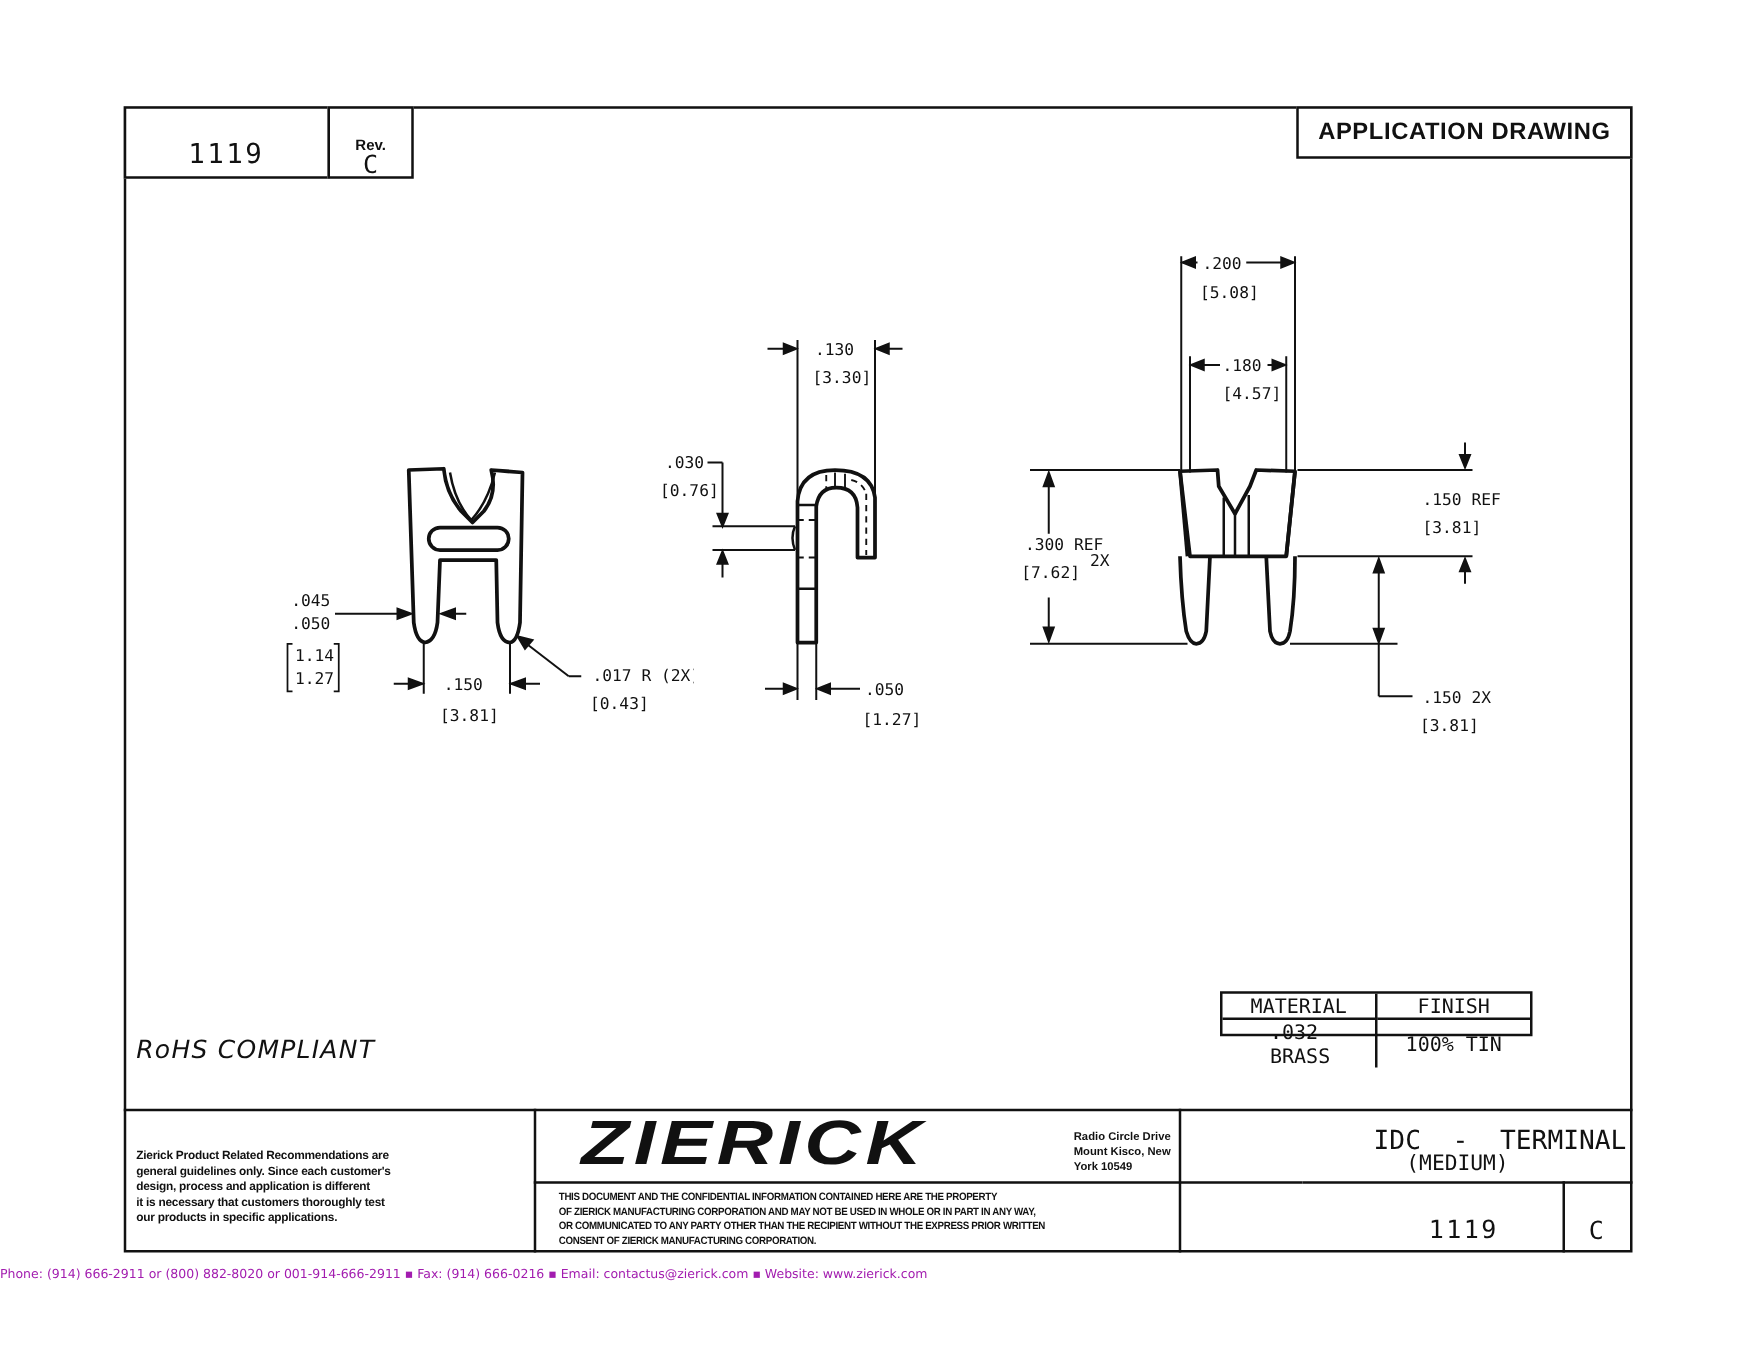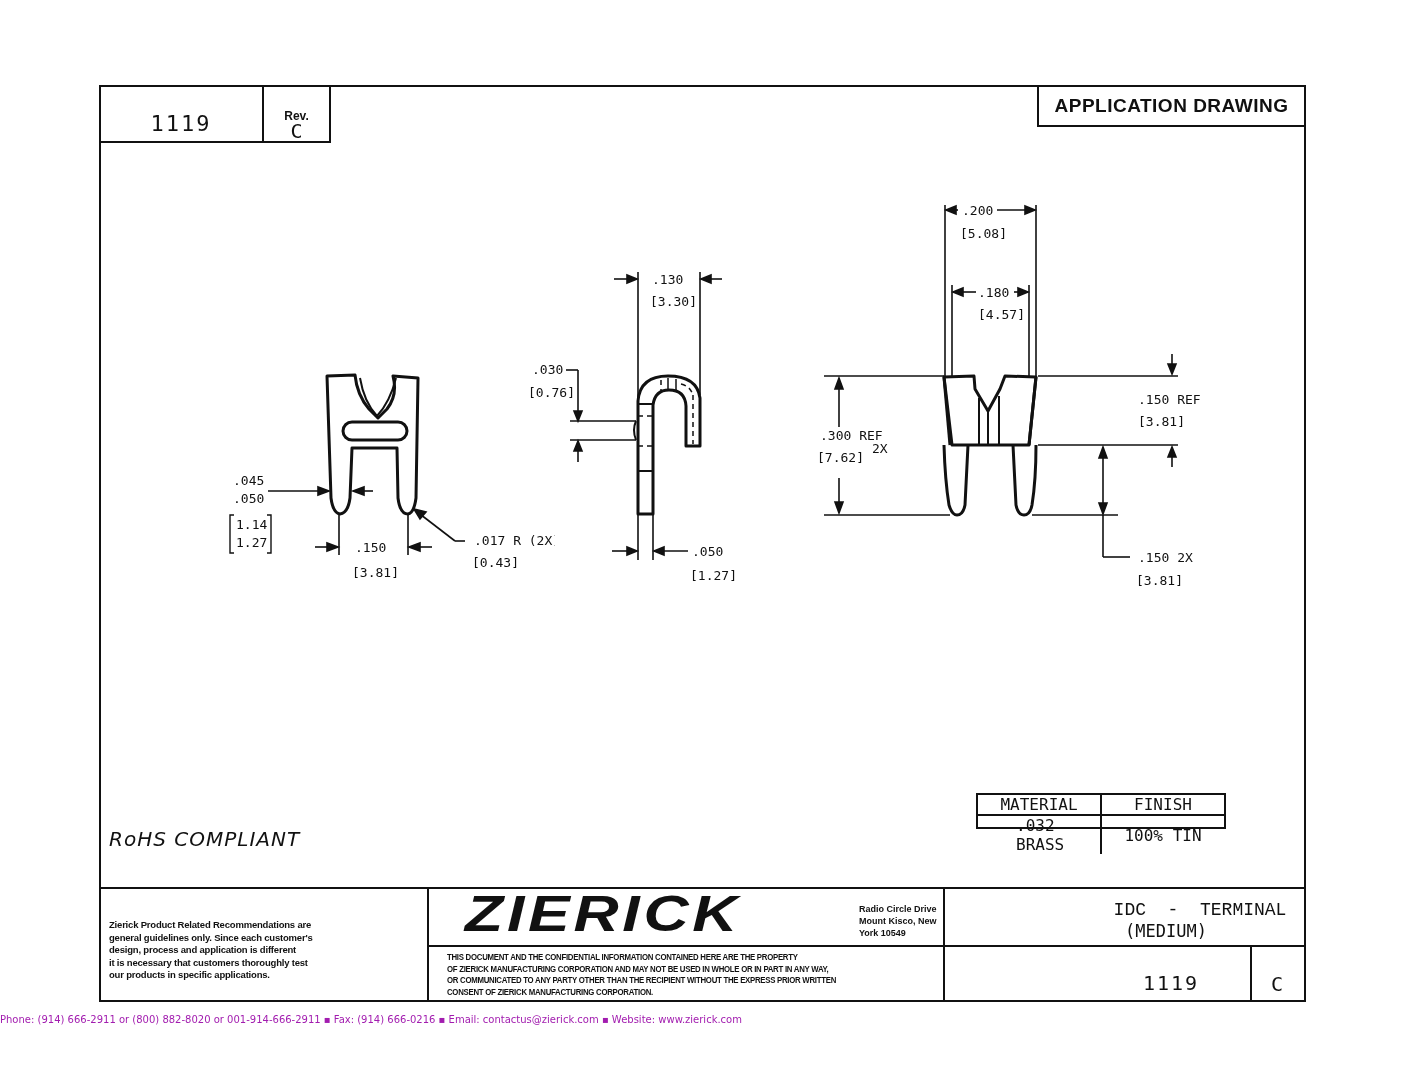--- a/index.html
+++ b/index.html
@@ -223,21 +223,21 @@
   <div class="abs" style="left:0;top:58px;width:615px;border-top:2px solid #111;"></div>
   <div class="abs" style="left:20px;top:65px;font-family:'Liberation Sans',sans-serif;font-weight:bold;font-size:8.5px;line-height:11.5px;letter-spacing:-0.3px;transform:scaleX(0.92);transform-origin:left top;">
     <div>THIS DOCUMENT AND THE CONFIDENTIAL INFORMATION CONTAINED HERE ARE THE PROPERTY</div>
     <div>OF ZIERICK MANUFACTURING CORPORATION AND MAY NOT BE USED IN WHOLE OR IN PART IN ANY WAY,</div>
     <div>OR COMMUNICATED TO ANY PARTY OTHER THAN THE RECIPIENT WITHOUT THE EXPRESS PRIOR WRITTEN</div>
     <div>CONSENT OF ZIERICK MANUFACTURING CORPORATION.</div>
   </div>
 </div>
 
 <div class="abs" style="left:1042px;top:887px;width:264px;height:60px;border-bottom:2px solid #111;box-sizing:border-box;">
-  <div class="abs" style="left:0;top:13px;width:316px;text-align:center;font-size:18px;white-space:pre;font-family:Liberation Mono, monospace;">IDC  -  TERMINAL</div>
+  <div class="abs" style="left:0;top:13px;width:316px;text-align:center;font-size:21px;white-space:pre;">IDC  -  TERMINAL</div>
   <div class="abs" style="left:0;top:34px;width:248px;text-align:center;font-size:17px;">(MEDIUM)</div>
 </div>
 <div class="abs" style="left:1042px;top:945px;width:210px;height:57px;border-right:2px solid #111;box-sizing:border-box;">
   <div class="abs" style="left:0;top:26px;width:258px;text-align:center;font-size:20px;letter-spacing:2px;">1119</div>
 </div>
 <div class="abs" style="left:1250px;top:945px;width:56px;height:57px;">
   <div class="abs" style="left:0;top:27px;width:54px;text-align:center;font-size:20px;">C</div>
 </div>
 
 <div class="footer">Phone: (914) 666-2911 or (800) 882-8020 or 001-914-666-2911 ▪ Fax: (914) 666-0216 ▪ Email: contactus@zierick.com ▪ Website: www.zierick.com</div>

